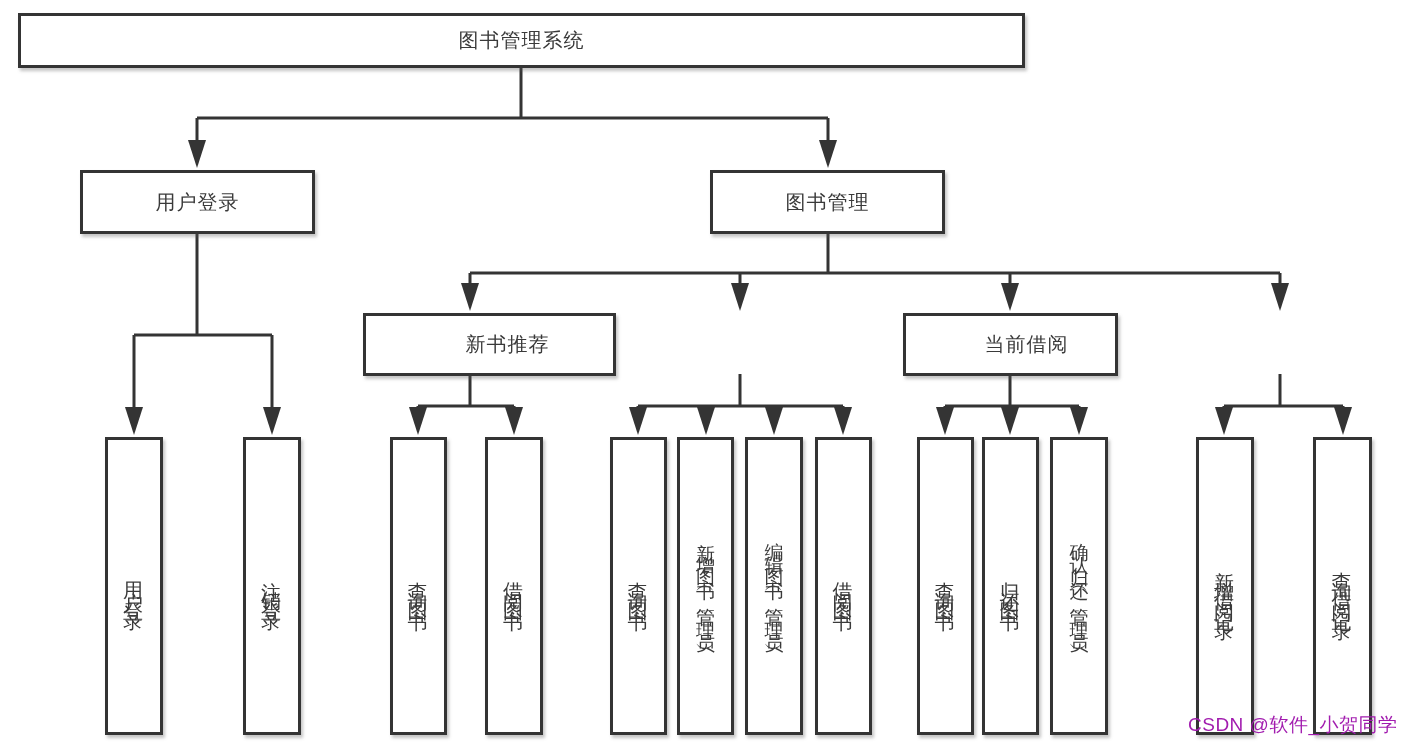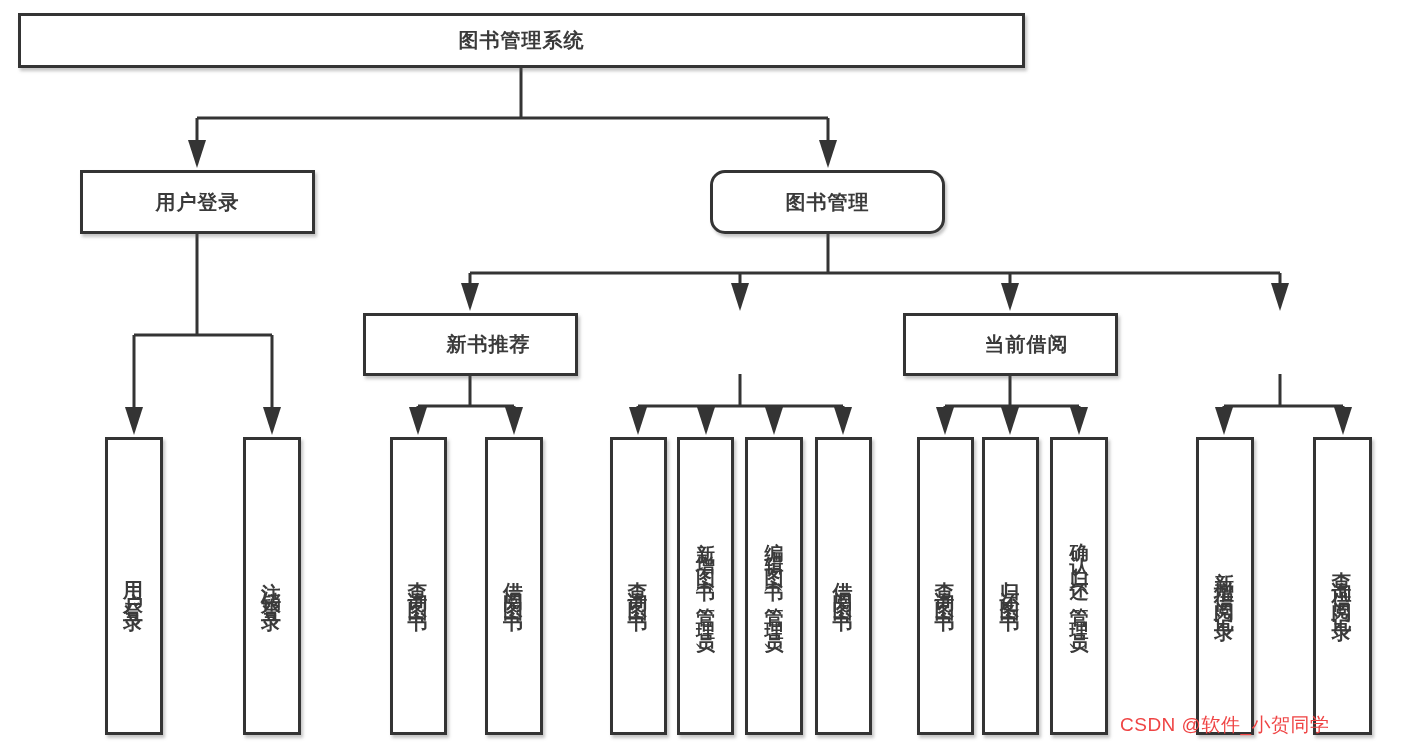--- a/index.html
+++ b/index.html
@@ -22,21 +22,20 @@
     background: #ffffff;
     border: 3px solid #343434;
     box-shadow: 2px 3px 3px rgba(90,90,90,0.35);
     display: flex;
     align-items: center;
     justify-content: center;
     color: #3a3a3a;
     font-size: 20px;
     letter-spacing: 1px;
     white-space: nowrap;
-    font-weight: bold;
   }
   .leaf {
     display: block;
     top: 437px;
     height: 298px;
   }
   .leaf .vtext {
     position: absolute;
     top: 50%; left: 50%;
     transform: translate(-50%, -50%);
@@ -45,45 +44,45 @@
     font-size: 20px;
     letter-spacing: 10px;
     color: #3a3a3a;
   }
   .leaf.leaf-long .vtext { letter-spacing: 13px; font-size: 19px; }
   .leaf.leaf-mid .vtext  { letter-spacing: 10px; }
 
   
   #n-root { left: 18px;  top: 13px;  width: 1007px; height: 55px; }
   #n-l2-0 { left: 80px;  top: 170px; width: 235px;  height: 64px; }
-  #n-l2-1 { left: 710px; top: 170px; width: 235px;  height: 64px; border-radius: 15px; }
-  #n-l3-0 { left: 363px;  top: 313px; width: 215px; height: 63px; padding-left: 36px; }
+  #n-l2-1 { left: 710px; top: 170px; width: 235px;  height: 64px; }
+  #n-l3-0 { left: 363px;  top: 313px; width: 253px; height: 63px; padding-left: 36px; }
   #n-l3-1 { left: 633px;  top: 313px; width: 215px; height: 63px; }
   #n-l3-2 { left: 903px;  top: 313px; width: 215px; height: 63px; padding-left: 32px; }
   #n-l3-3 { left: 1173px; top: 313px; width: 215px; height: 63px; }
   #n-leaf-0  { left: 105px;  width: 58px; }
   #n-leaf-1  { left: 243px;  width: 58px; }
   #n-leaf-2  { left: 390px;  width: 57px; }
   #n-leaf-3  { left: 485px;  width: 58px; }
   #n-leaf-4  { left: 610px;  width: 57px; }
   #n-leaf-5  { left: 677px;  width: 57px; }
   #n-leaf-6  { left: 745px;  width: 58px; }
   #n-leaf-7  { left: 815px;  width: 57px; }
   #n-leaf-8  { left: 917px;  width: 57px; }
   #n-leaf-9  { left: 982px;  width: 57px; }
   #n-leaf-10 { left: 1050px; width: 58px; }
   #n-leaf-11 { left: 1196px; width: 58px; }
   #n-leaf-12 { left: 1313px; width: 59px; }
 
   .watermark {
     position: absolute;
-    left: 1120px;
+    left: 1188px;
     top: 712px;
     font-size: 19px;
-    color: #ef4444;
+    color: #a21caf;
     letter-spacing: 0.5px;
     white-space: nowrap;
   }
 </style>
 </head>
 <body>
 
 <div class="canvas">
 
   <svg class="connector-layer" viewBox="0 0 1405 747" xmlns="http://www.w3.org/2000/svg">

